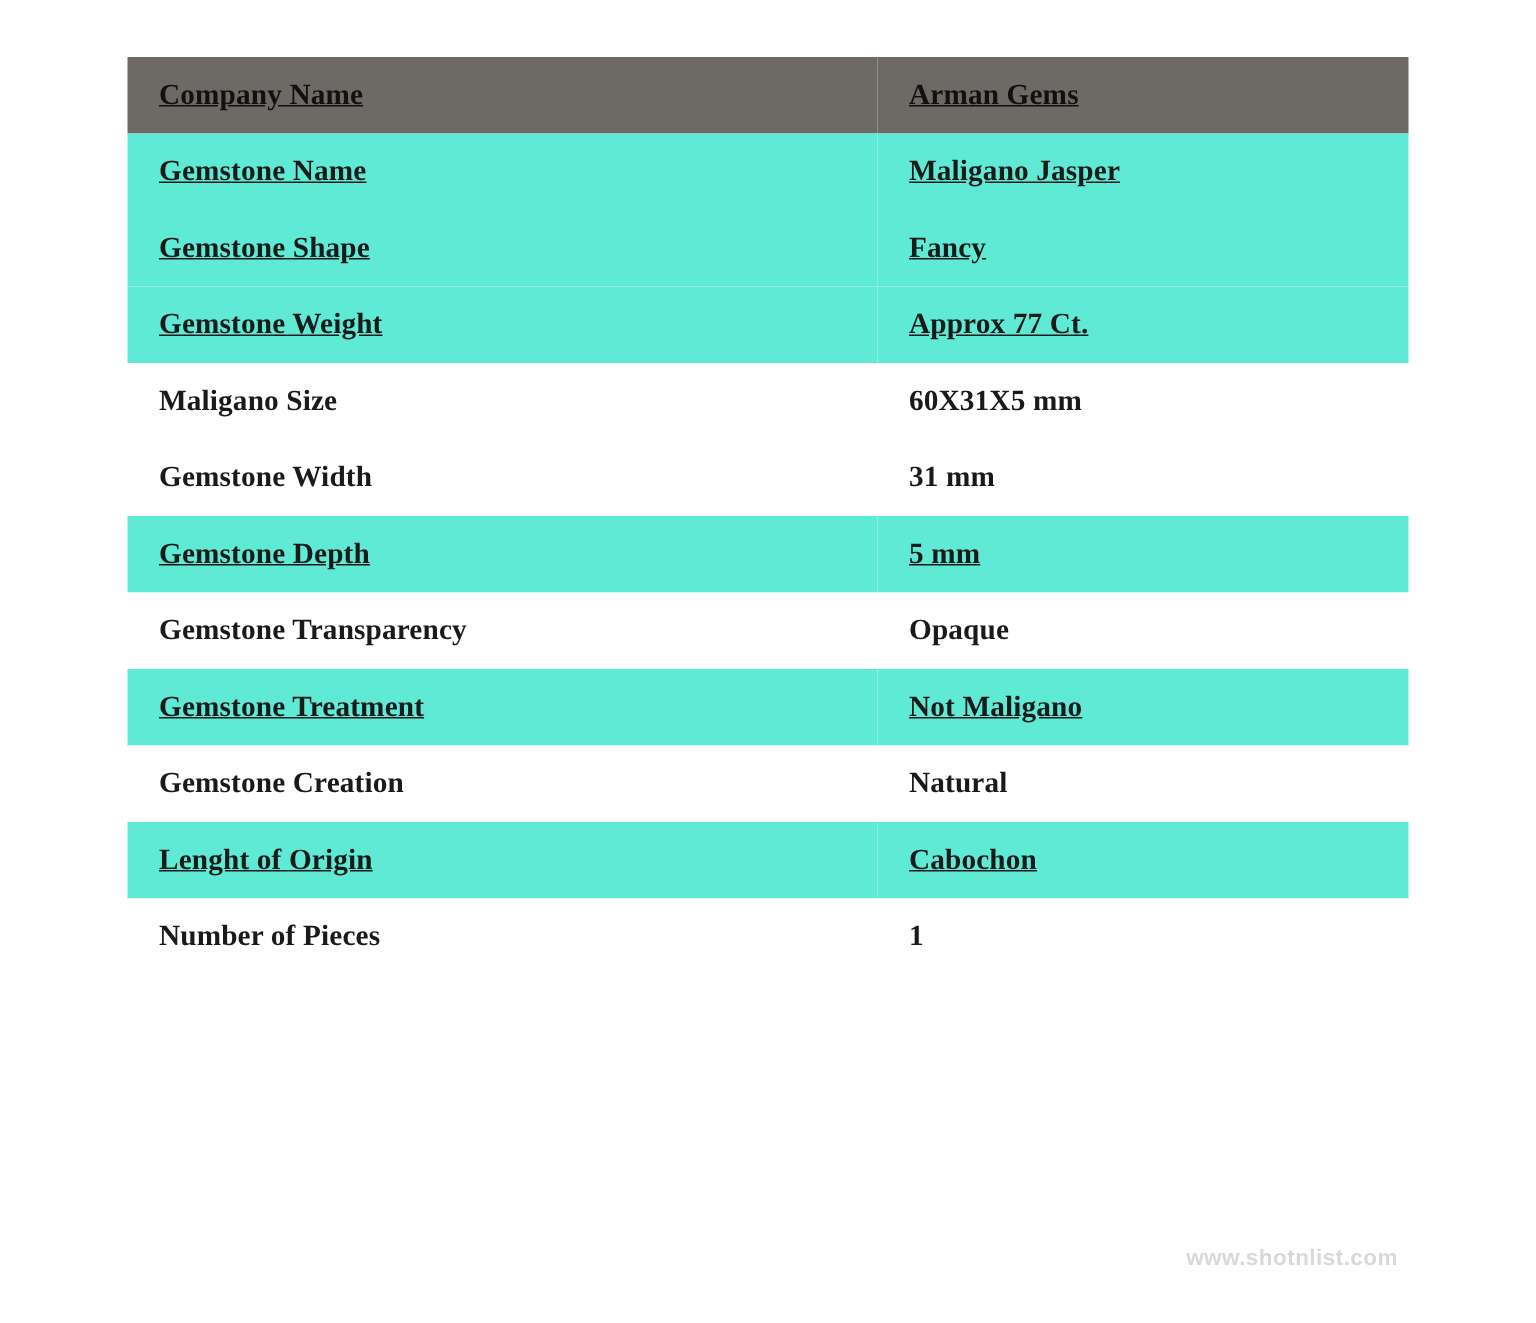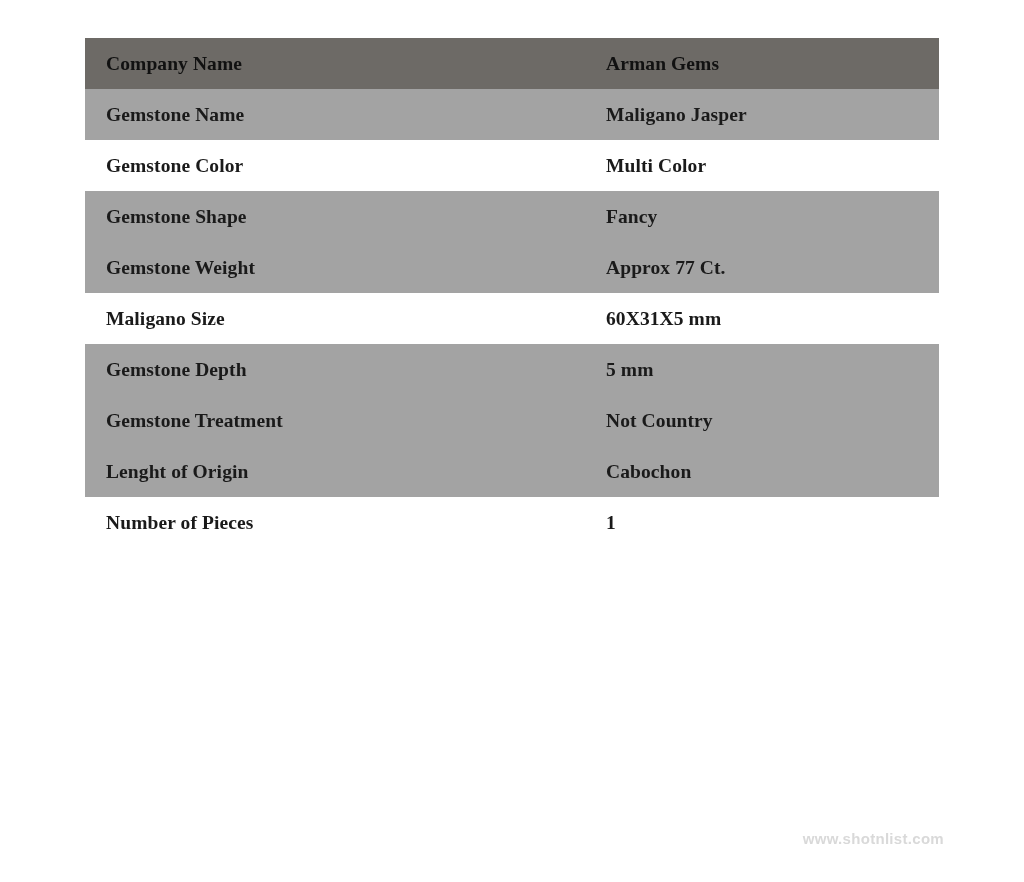--- a/index.html
+++ b/index.html
@@ -33,30 +33,32 @@
     height: 51px;
     vertical-align: middle;
     font-weight: bold;
     font-size: 19.5px;
     letter-spacing: 0.1px;
     line-height: 1.2;
   }
   tr.header-row td {
     background: #6d6a66;
     color: #111111;
+    text-decoration: underline;
   }
   tr.shaded td {
-    background: #a3a3a3;
+    background: #5eead4;
+    text-decoration: underline;
   }
   tr.plain td {
     background: #ffffff;
   }
   .watermark {
     position: absolute;
-    right: 80px;
+    right: 92px;
     top: 830px;
     font-family: "Liberation Sans", sans-serif;
     font-size: 15px;
     font-weight: bold;
     color: #d9d9d9;
     letter-spacing: 0.3px;
   }
 </style>
 </head>
 <body>
@@ -69,43 +71,51 @@
     </colgroup>
     <tbody>
       <tr class="header-row">
         <td>Company Name</td>
         <td>Arman Gems</td>
       </tr>
       <tr class="shaded">
         <td>Gemstone Name</td>
         <td>Maligano Jasper</td>
       </tr>
-      <tr class="plain">
-        <td>Gemstone Color</td>
-        <td>Multi Color</td>
-      </tr>
       <tr class="shaded">
         <td>Gemstone Shape</td>
         <td>Fancy</td>
       </tr>
       <tr class="shaded">
         <td>Gemstone Weight</td>
         <td>Approx 77 Ct.</td>
       </tr>
       <tr class="plain">
         <td>Maligano Size</td>
         <td>60X31X5 mm</td>
       </tr>
+      <tr class="plain">
+        <td>Gemstone Width</td>
+        <td>31 mm</td>
+      </tr>
       <tr class="shaded">
         <td>Gemstone Depth</td>
         <td>5 mm</td>
       </tr>
+      <tr class="plain">
+        <td>Gemstone Transparency</td>
+        <td>Opaque</td>
+      </tr>
       <tr class="shaded">
         <td>Gemstone Treatment</td>
-        <td>Not Country</td>
+        <td>Not Maligano</td>
+      </tr>
+      <tr class="plain">
+        <td>Gemstone Creation</td>
+        <td>Natural</td>
       </tr>
       <tr class="shaded">
         <td>Lenght of Origin</td>
         <td>Cabochon</td>
       </tr>
       <tr class="plain">
         <td>Number of Pieces</td>
         <td>1</td>
       </tr>
     </tbody>

